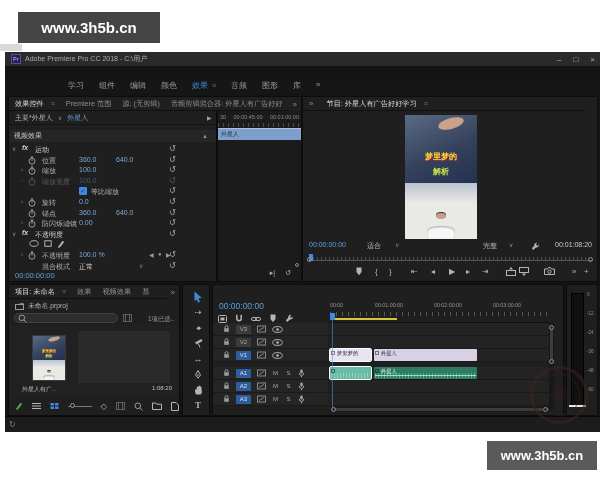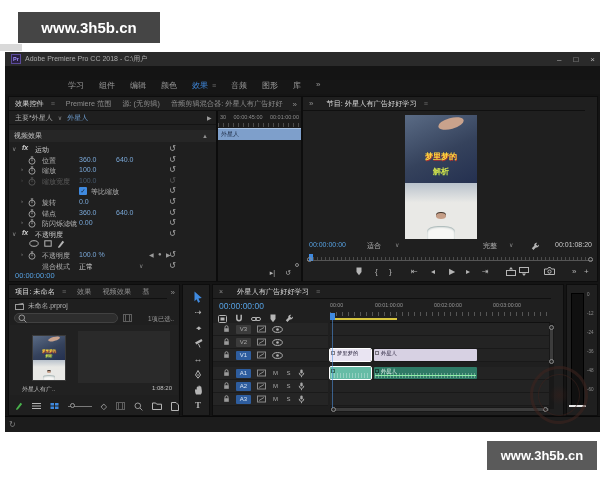--- a/index.html
+++ b/index.html
@@ -618,27 +618,20 @@
           <svg width="9" height="10" viewBox="0 0 9 10">
             <path d="M2 9.5 C1 7.5 0.8 5.5 1.2 4.6 c0.4 -0.7 1.2 -0.5 1.4 0.2 L2.8 2.2 c0.1 -0.9 1.3 -0.9 1.4 0 L4.4 1.2 c0.1 -0.9 1.3 -0.8 1.4 0.1 L6 1.8 c0.2 -0.7 1.2 -0.6 1.3 0.2 L7.8 5.5 c0.3 2 -0.2 3.2 -1 4 Z" fill="#b5b5b5"></path>
           </svg>
         </div>
         <div class="tool" style="top:113.5px">
           <span class="tg" style="font-family:'Liberation Serif',serif;font-weight:bold">T</span>
         </div>
       </section>
 
     <section class="panel" id="tmPanel">
-      <div class="tabbar">
-        <span class="tm-x">×</span>
-        <span class="ptab on">
-          <span>外星人有广告好好学习</span>
-          <span class="hamb">≡</span>
-        </span>
-      </div>
       <div class="tm-tc">00:00:00:00</div>
       <div class="tm-tools" id="tmTools">
           <span>
             <svg width="9" height="8" viewBox="0 0 9 8">
               <rect x="0.5" y="0.5" width="8" height="7" rx="1" fill="none" stroke="#b5b5b5"></rect>
               <rect x="2.5" y="2.5" width="4" height="3" fill="#b5b5b5"></rect>
             </svg>
           </span>
           <span>
             <svg width="8" height="9" viewBox="0 0 8 9">

